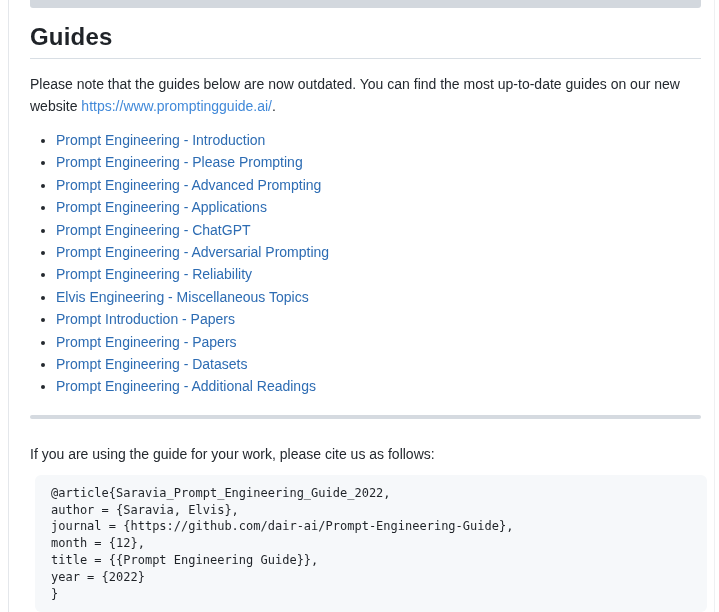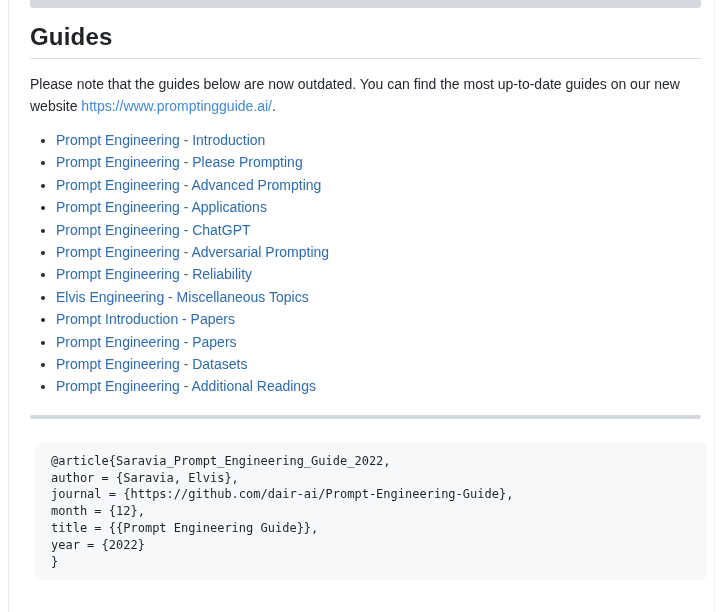--- a/index.html
+++ b/index.html
@@ -114,20 +114,21 @@
     <li><a>Prompt Engineering - Reliability</a></li>
     <li><a>Elvis Engineering - Miscellaneous Topics</a></li>
     <li><a>Prompt Introduction - Papers</a></li>
     <li><a>Prompt Engineering - Papers</a></li>
     <li><a>Prompt Engineering - Datasets</a></li>
     <li><a>Prompt Engineering - Additional Readings</a></li>
   </ul>
 
   <hr class="divider">
 
+  <p class="cite">If you are using the guide for your work, please cite us as follows:</p>
 
   <pre class="code-block"><code>@article{Saravia_Prompt_Engineering_Guide_2022,
 author = {Saravia, Elvis},
 journal = {https://github.com/dair-ai/Prompt-Engineering-Guide},
 month = {12},
 title = {{Prompt Engineering Guide}},
 year = {2022}
 }</code></pre>
 
 </div>

